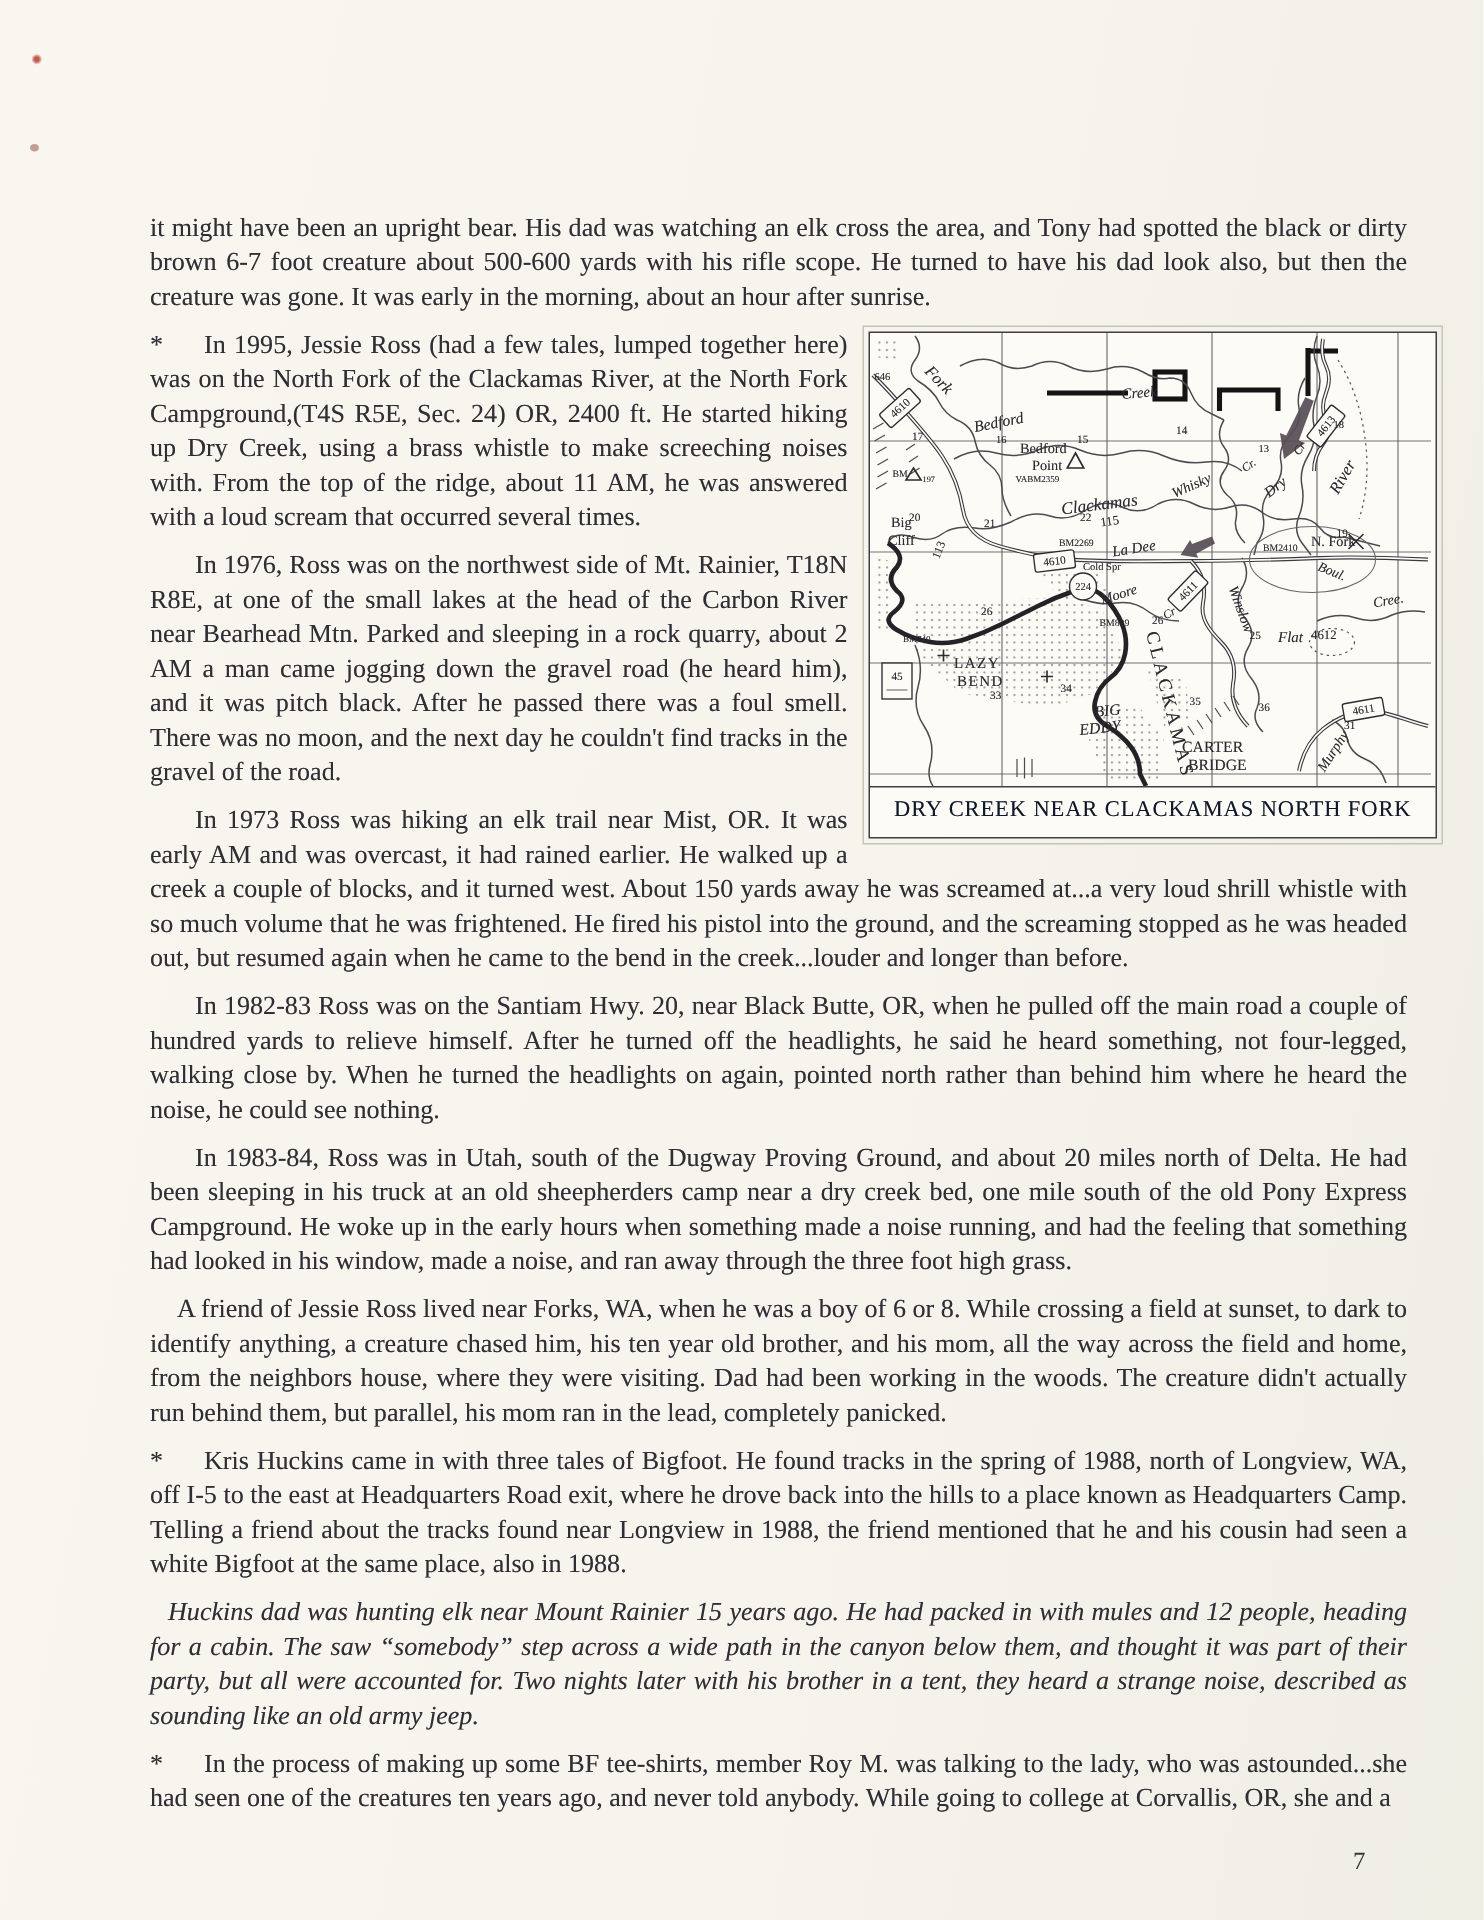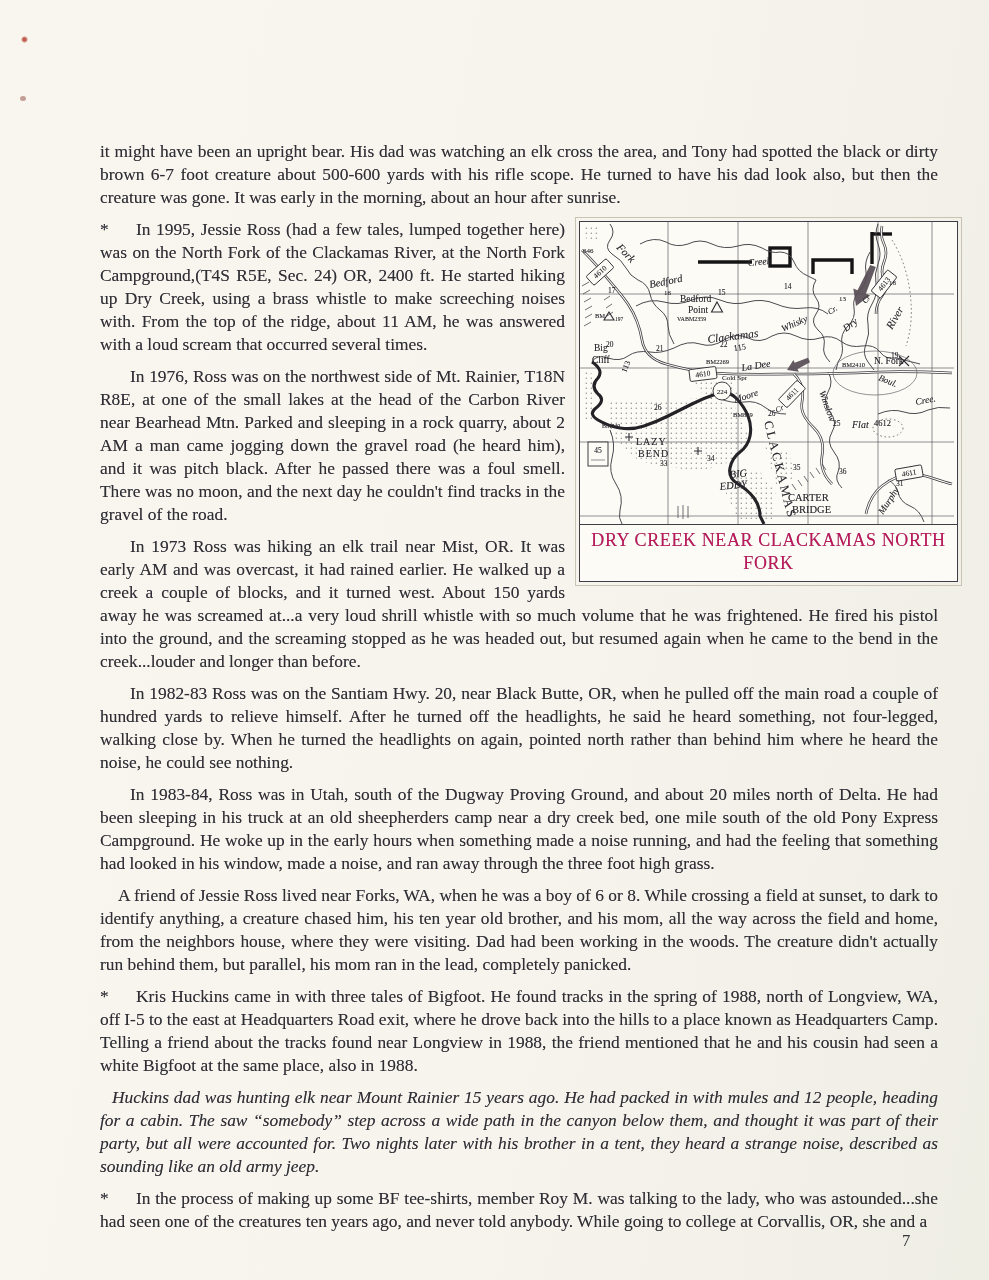--- a/index.html
+++ b/index.html
@@ -22,21 +22,21 @@
   p.ind12{text-indent:12px;font-style:italic;}
   .star{display:inline-block;width:36px;}
   figure.map-figure{
     float:right;width:377px;margin:3px -20px 12px 14px;
     border:1.6px solid #3f3d45;outline:1px solid #c8c3b2;outline-offset:3px;
     background:#fcfbf5;padding:0;
   }
   figure.map-figure svg{display:block;background:#fcfbf5;}
   figcaption{
     border-top:1.6px solid #3f3d45;padding:4px 2px 6px;text-align:center;
-    font-size:18px;letter-spacing:.6px;color:#be185d;text-indent:0;
+    font-size:15px;letter-spacing:.6px;color:#0f172a;text-indent:0;
   }
   .page-num{position:absolute;left:902px;top:1231px;font-size:16.5px;color:#35343b;}
   .speck{position:absolute;border-radius:50%;}
   .speck1{left:21px;top:36px;width:7px;height:7px;background:radial-gradient(circle,#bf5a4c 30%,rgba(191,90,76,0) 75%);}
   .speck2{left:20px;top:96px;width:6px;height:5px;background:#96554a;opacity:.55;}
   
   .mline{fill:none;stroke:#4c4a50;stroke-width:1;}
   .mthin{fill:none;stroke:#67656b;stroke-width:.7;}
   .mgrid{stroke:#5c5a61;stroke-width:.8;opacity:.85;}
   .mheavy{fill:none;stroke:#141414;stroke-width:3.4;}

